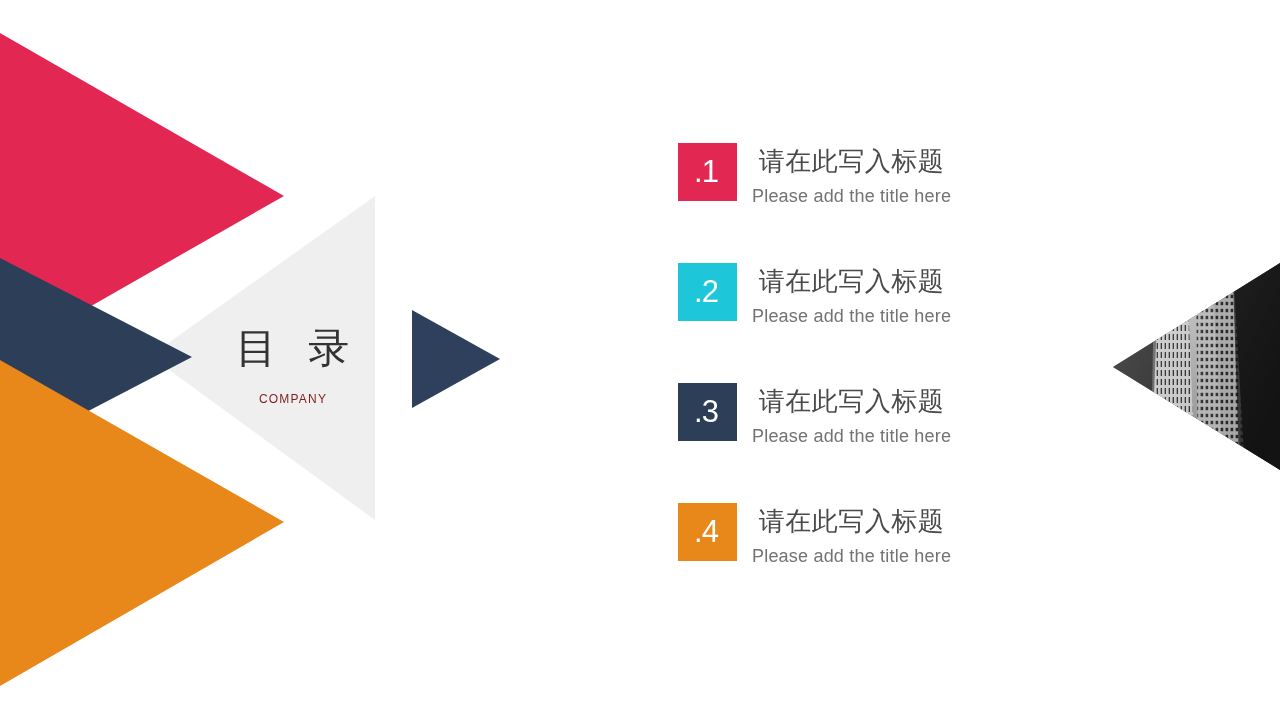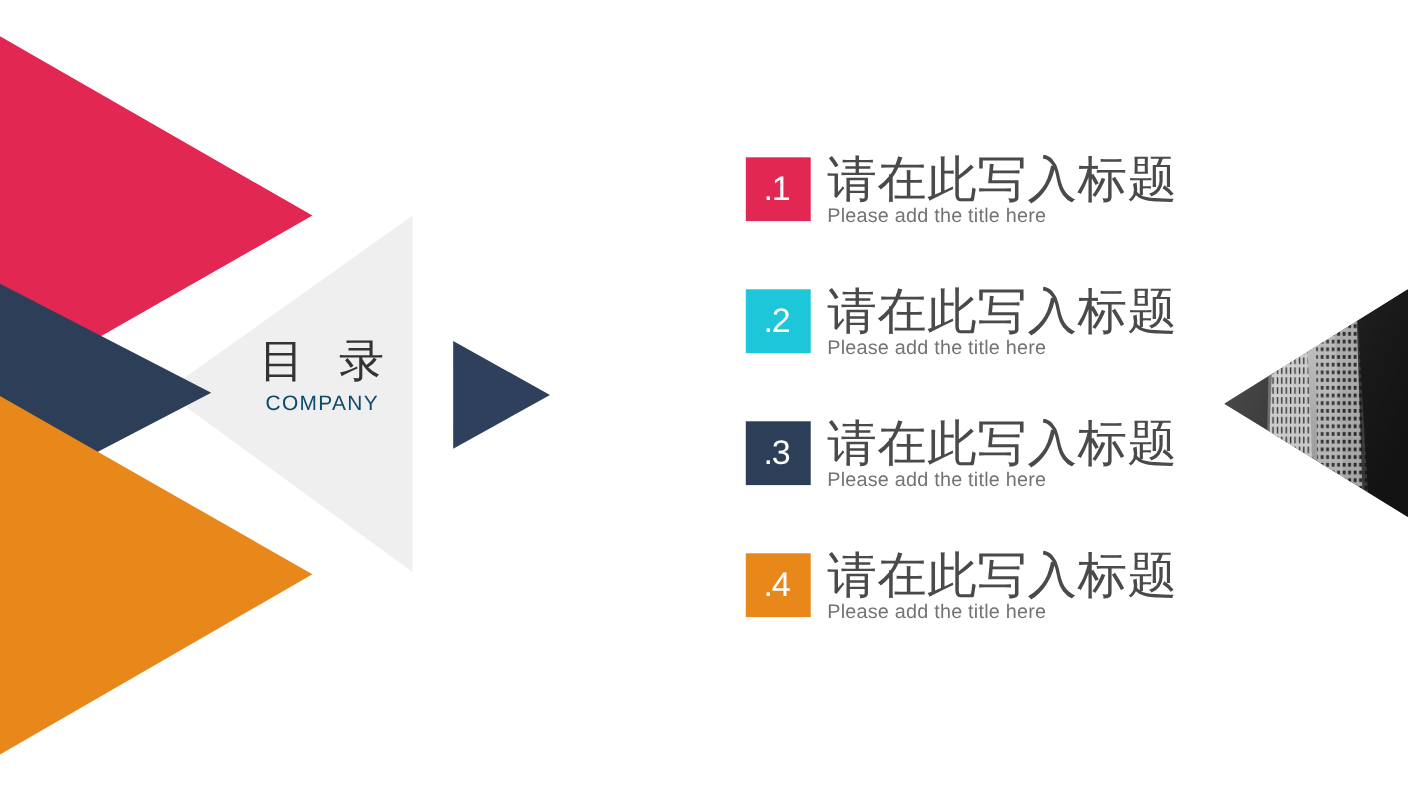--- a/index.html
+++ b/index.html
@@ -26,42 +26,42 @@
     top: 0;
     width: 1280px;
     height: 720px;
     pointer-events: none;
   }
 
   
   .center-label {
     position: absolute;
     left: 205px;
-    top: 304px;
+    top: 324px;
     width: 175px;
     text-align: center;
   }
   .center-label .cn {
     font-family: "Liberation Sans", "DejaVu Sans", sans-serif;
     font-size: 41px;
     line-height: 48px;
     letter-spacing: 10px;
     color: #333333;
     font-weight: 400;
     text-indent: 10px;
     white-space: nowrap;
   }
   .center-label .en {
     font-family: "Liberation Sans", "DejaVu Sans", sans-serif;
-    font-size: 19px;
+    font-size: 12px;
     line-height: 26px;
     letter-spacing: 1.2px;
-    color: #0c4a6e;
-    font-weight: 400;
-    margin-top: 3px;
+    color: #7f1d1d;
+    font-weight: 400;
+    margin-top: 14px;
     text-indent: 1px;
     white-space: nowrap;
   }
 
   
   .agenda-list {
     position: absolute;
     left: 678px;
     top: 143px;
     width: 480px;
@@ -88,26 +88,27 @@
     text-indent: -3px;
     font-family: "Liberation Sans", "DejaVu Sans", sans-serif;
   }
   .agenda-text {
     position: absolute;
     left: 74px;
     top: -1px;
     white-space: nowrap;
   }
   .agenda-title {
-    font-family: Liberation Sans, sans-serif;
-    font-size: 45px;
+    font-family: Liberation Mono, monospace;
+    font-size: 26px;
     line-height: 42px;
     color: #4a4a4a;
     font-weight: 400;
     letter-spacing: 0.5px;
+    text-align: center;
   }
   .agenda-sub {
     font-family: "Liberation Sans", "DejaVu Sans", sans-serif;
     font-size: 18px;
     line-height: 22px;
     color: #737373;
     font-weight: 400;
     letter-spacing: 0.2px;
     margin-top: 1px;
   }

